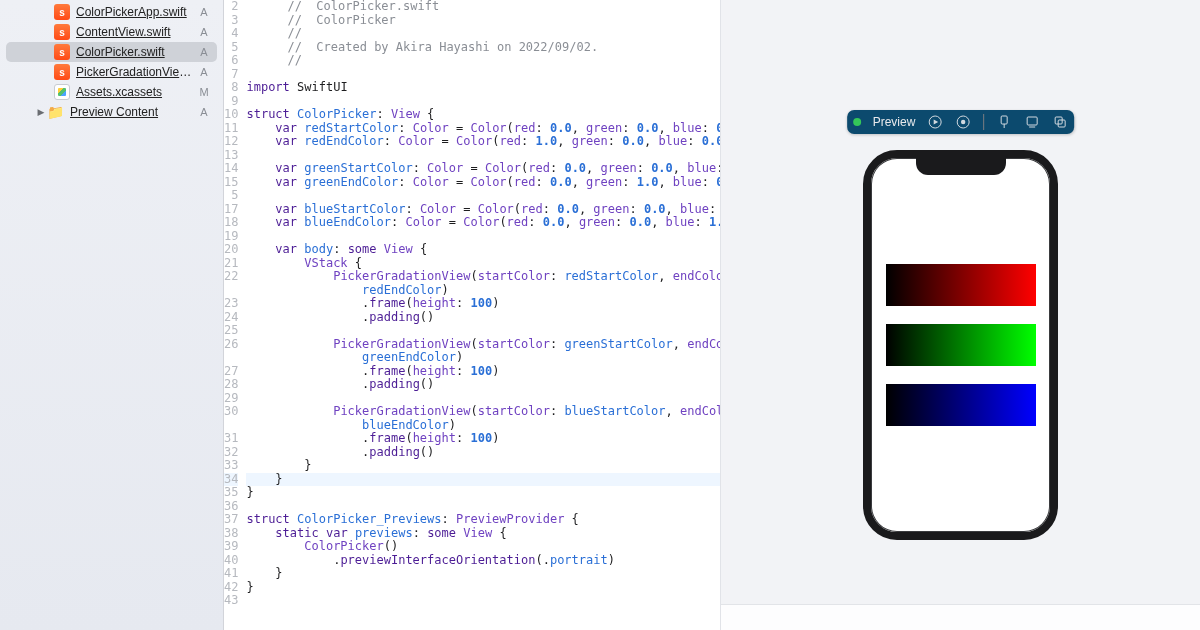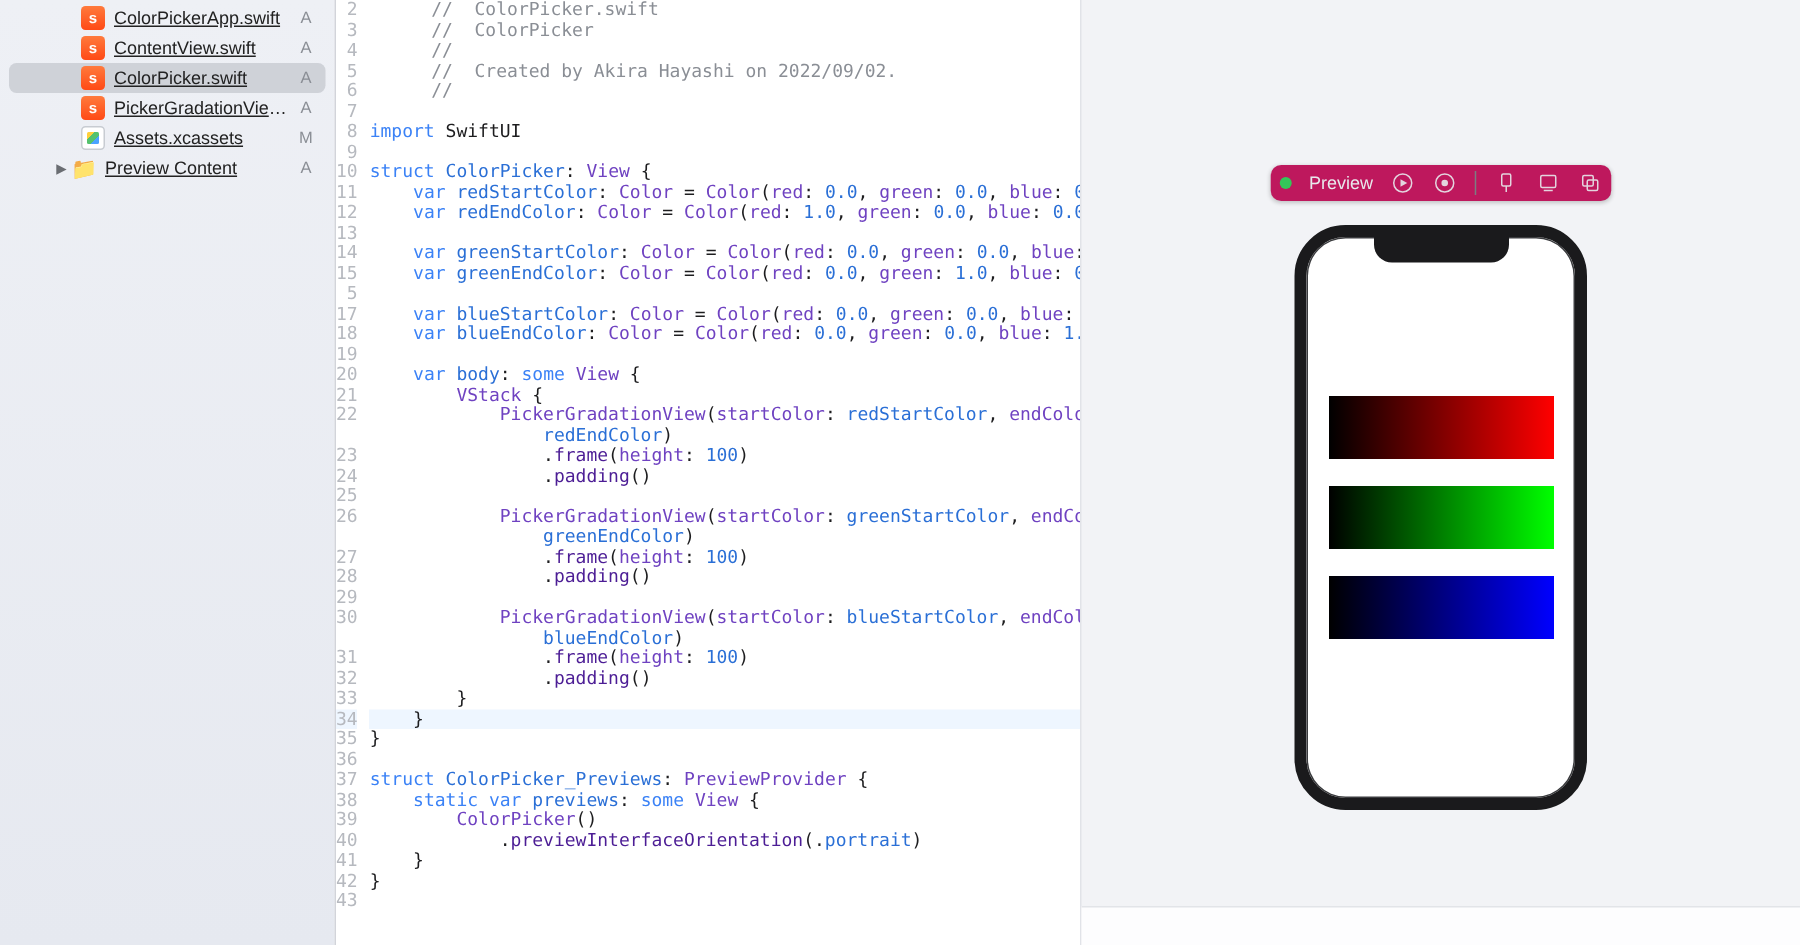--- a/index.html
+++ b/index.html
@@ -83,43 +83,43 @@
   .code {
     flex:1;
     white-space: pre;
     color:#1d1d1f;
     padding-right:10px;
   }
   .code-row { height:13.5px; }
   .gut-row { height:13.5px; }
   .current-line { background:#eef6ff; }
   
-  .kw { color:#3b82f6;margin-top:28px; }   
+  .kw { color:#4c1d95;margin-top:28px; }   
   .decl { color:#2a6fd6; }  
   .type { color:#6f42c1; }  
   .fn   { color:#4c1d95;margin-top:36px; }  
-  .num  { color:#2a6fd6; }
+  .num  { color:#2a6fd6;font-weight:bold; }
   .cm   { color:#8a8e95;margin-left:41px; }
   .arg  { color:#6f42c1; }
 
   
   .preview-panel {
     width: 480px;
     height:100%;
     background:#f2f3f6;
     border-left:1px solid #e1e3e8;
     position:relative;
     display:flex;
     align-items:center;
     justify-content:center;
   }
   .preview-toolbar {
     position:absolute;
     top:110px; left:50%; transform:translateX(-50%);
-    background:#be185d;
+    background:#0c4a6e;
     border-radius:7px;
     padding:4px 6px;
     display:flex;
     align-items:center;
     gap:12px;
     color:#e8e9ec;
     font-size:12px;
     box-shadow:0 1px 3px rgba(0,0,0,.2);
   }
   .preview-toolbar .dot{

